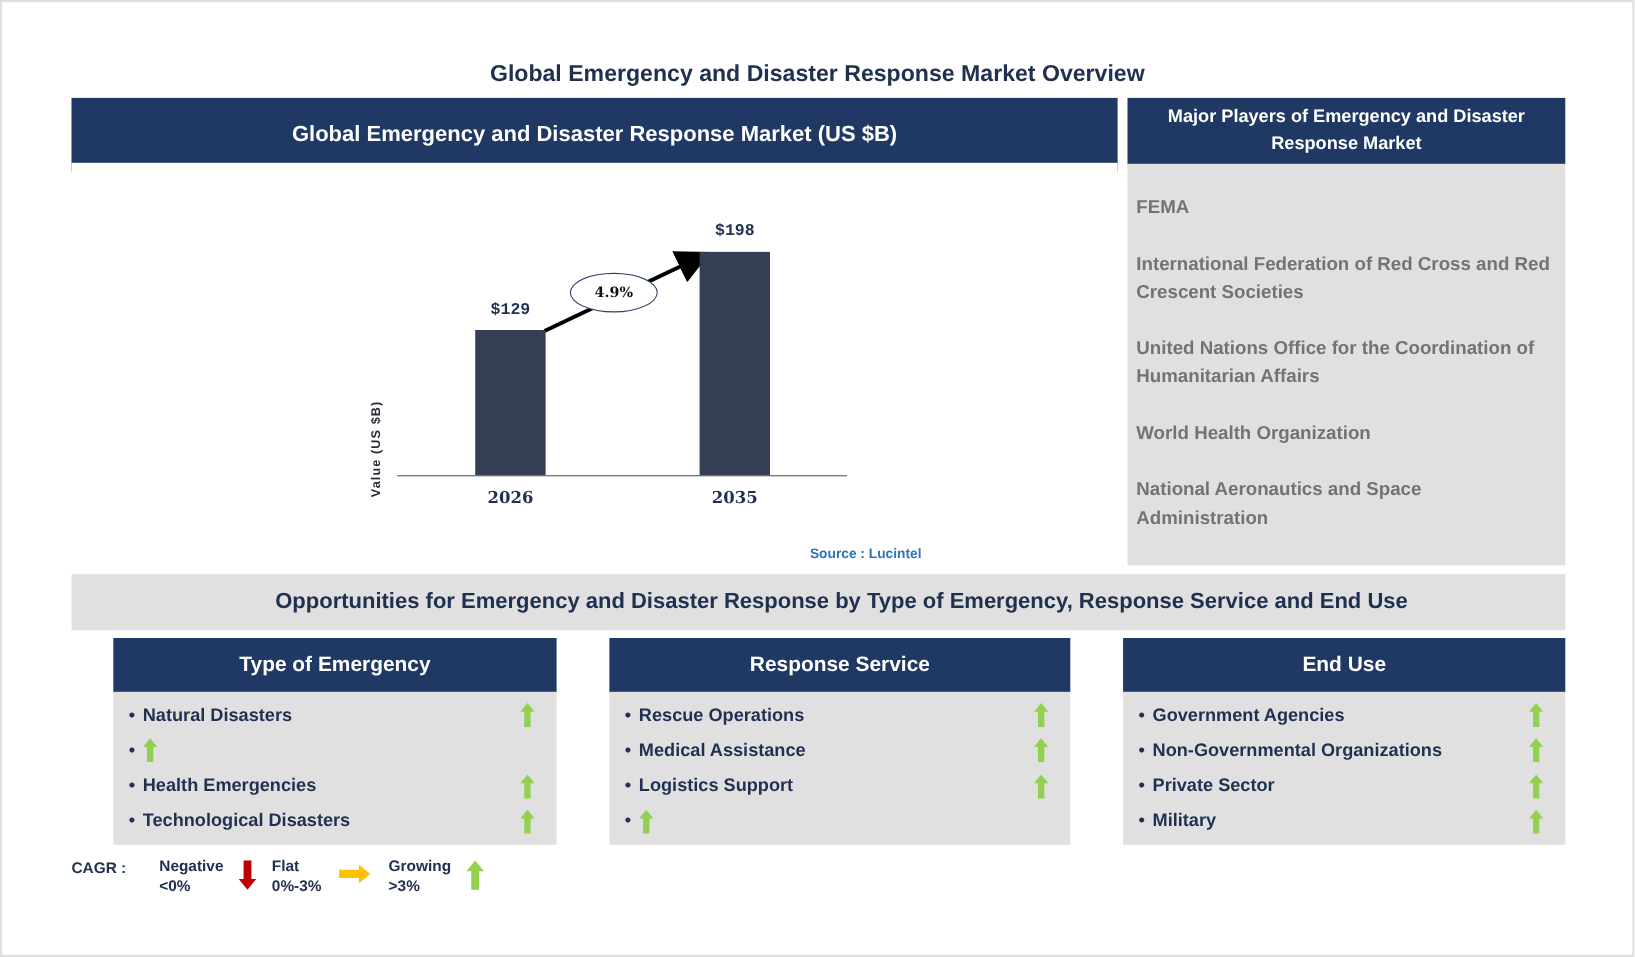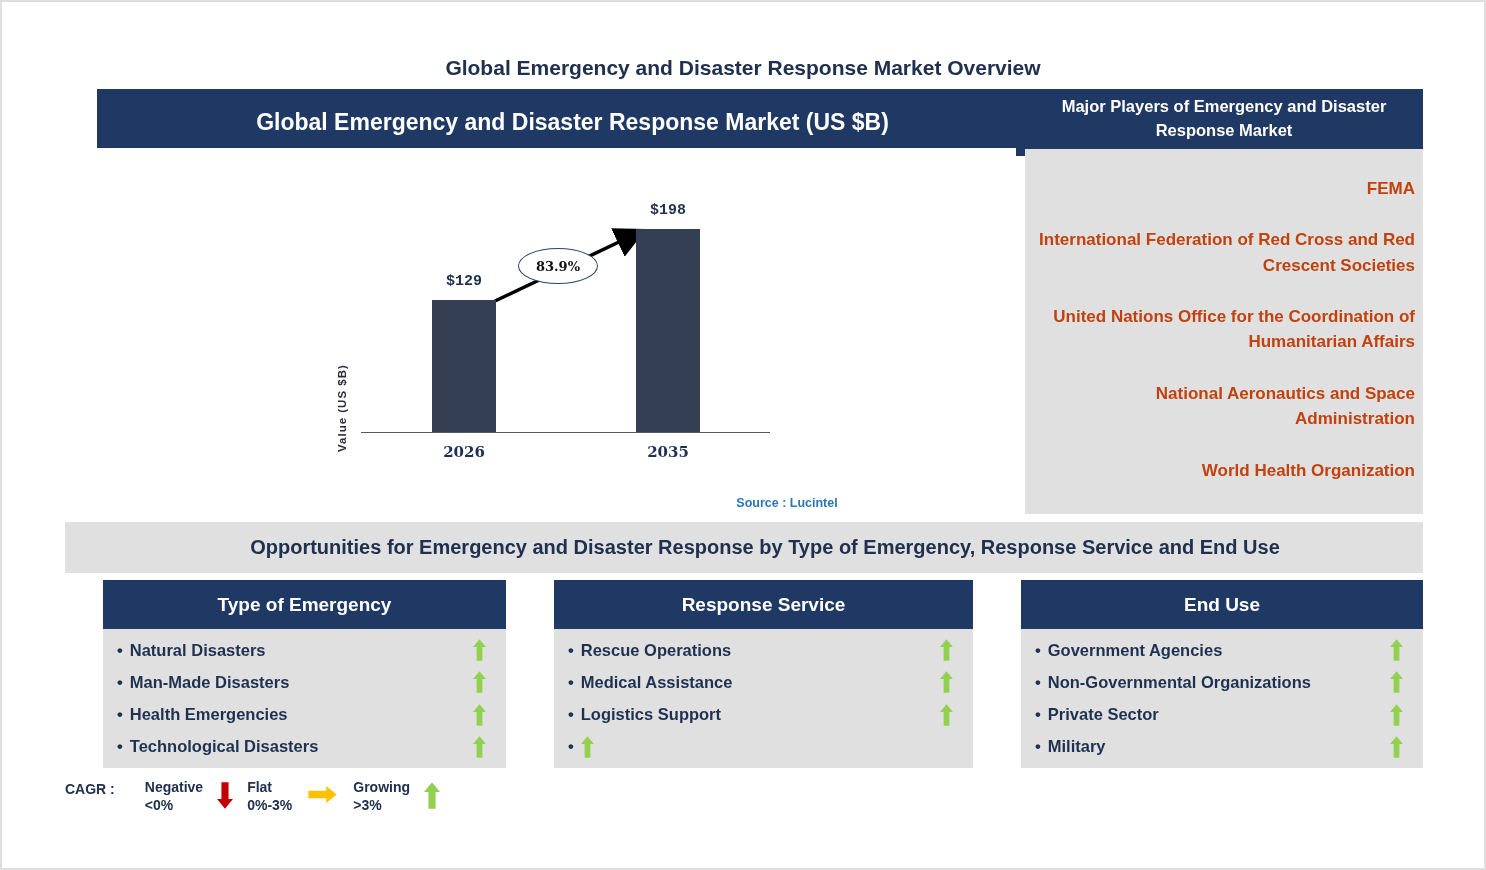--- a/index.html
+++ b/index.html
@@ -25,23 +25,22 @@
   }
 
   
   .left-header {
     position: absolute;
     left: 63px; top: 87px;
     width: 951px; height: 67px;
     background: #1f3864;
     display: flex; align-items: center; justify-content: center;
     color: #ffffff;
-    font-size: 23px;
-    font-weight: bold;
-    margin-left: 32px;
+    font-size: 20px;
+    font-weight: bold;
   }
 
   .chart-area {
     position: absolute;
     left: 63px; top: 146px;
     width: 951px; height: 366px;
     background: #ffffff;
   }
 
   .y-axis-label {
@@ -143,25 +142,25 @@
   }
   .players-body {
     height: 365px;
     background: #e0e0e0;
     display: flex;
     flex-direction: column;
     justify-content: space-around;
     padding: 14px 8px 18px 8px;
   }
   .player-item {
-    text-align: right;
+    text-align: left;
     font-size: 17px;
     font-weight: bold;
     line-height: 1.5;
-    color: #c2410c;
+    color: #737373;
   }
 
   
   .opps-band {
     position: absolute;
     left: 63px; top: 520px;
     width: 1358px; height: 51px;
     background: #e0e0e0;
     display: flex; align-items: center; justify-content: center;
     font-size: 20px;
@@ -259,58 +258,57 @@
       <line id="growth-line" x1="430" y1="153" x2="575" y2="84" stroke="#000000" stroke-width="3.5" marker-end="url(#ah)"></line>
     </svg>
 
     <div class="bar bar-1" style="height: 132px; background-color: rgb(53, 63, 84);"></div>
     <div class="bar bar-2" style="height: 203px; background-color: rgb(53, 63, 84);"></div>
 
     <div class="bar-value bar-value-1" style="top: 125px;">$129</div>
     <div class="bar-value bar-value-2" style="top: 54px;">$198</div>
 
     <div class="cagr-ellipse">
-      <span>83.9%</span>
+      <span>4.9%</span>
     </div>
 
     <div class="x-axis"></div>
     <div class="x-label x-label-1">2026</div>
     <div class="x-label x-label-2">2035</div>
 
     <div class="source-label">Source : Lucintel</div>
   </div>
 
   <aside class="players-panel">
     <div class="players-header">Major Players of Emergency and Disaster Response Market</div>
     <div class="players-body">
       <div class="player-item">FEMA</div>
       <div class="player-item">International Federation of Red Cross and Red Crescent Societies</div>
       <div class="player-item">United Nations Office for the Coordination of Humanitarian Affairs</div>
+      <div class="player-item">World Health Organization</div>
       <div class="player-item">National Aeronautics and Space Administration</div>
-      <div class="player-item">World Health Organization</div>
     </div>
   </aside>
 
   <div class="opps-band">Opportunities for Emergency and Disaster Response by Type of Emergency, Response Service and End Use</div>
 
   <div class="columns">
 
     <div class="opp-col">
       <div class="col-header">Type of Emergency</div>
       <div class="col-body">
         <div class="opp-item">
           <span class="bullet">•</span>
           <span class="opp-label">Natural Disasters</span>
           <svg class="arrow-icon" width="13" height="24" viewBox="0 0 18 30">
               <polygon class="arrow-up-green" points="9,0 18,11 13,11 13,30 5,30 5,11 0,11"></polygon>
             </svg>
         </div>
         <div class="opp-item">
           <span class="bullet">•</span>
-          <span class="opp-label">Man-Made Disasters</span>
           <svg class="arrow-icon" width="13" height="24" viewBox="0 0 18 30">
               <polygon class="arrow-up-green" points="9,0 18,11 13,11 13,30 5,30 5,11 0,11"></polygon>
             </svg>
         </div>
         <div class="opp-item">
           <span class="bullet">•</span>
           <span class="opp-label">Health Emergencies</span>
           <svg class="arrow-icon" width="13" height="24" viewBox="0 0 18 30">
               <polygon class="arrow-up-green" points="9,0 18,11 13,11 13,30 5,30 5,11 0,11"></polygon>
             </svg>

